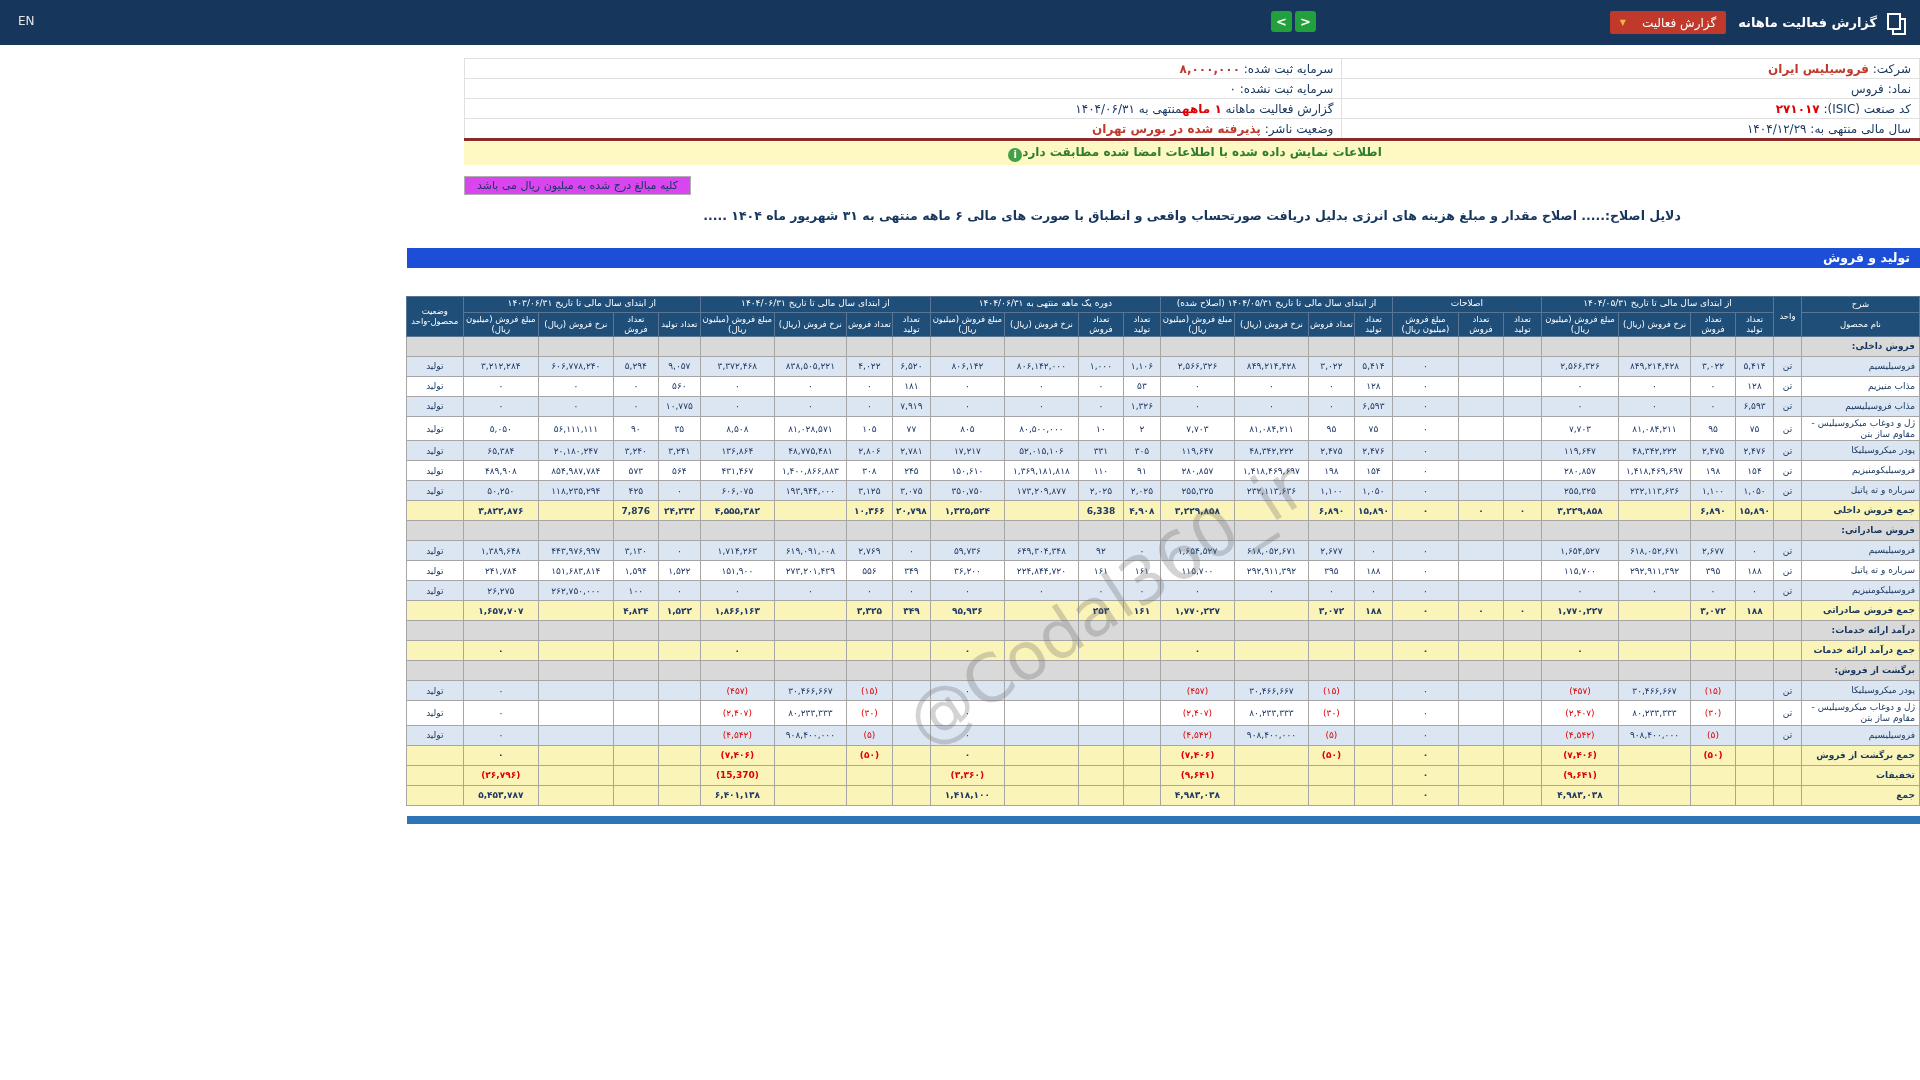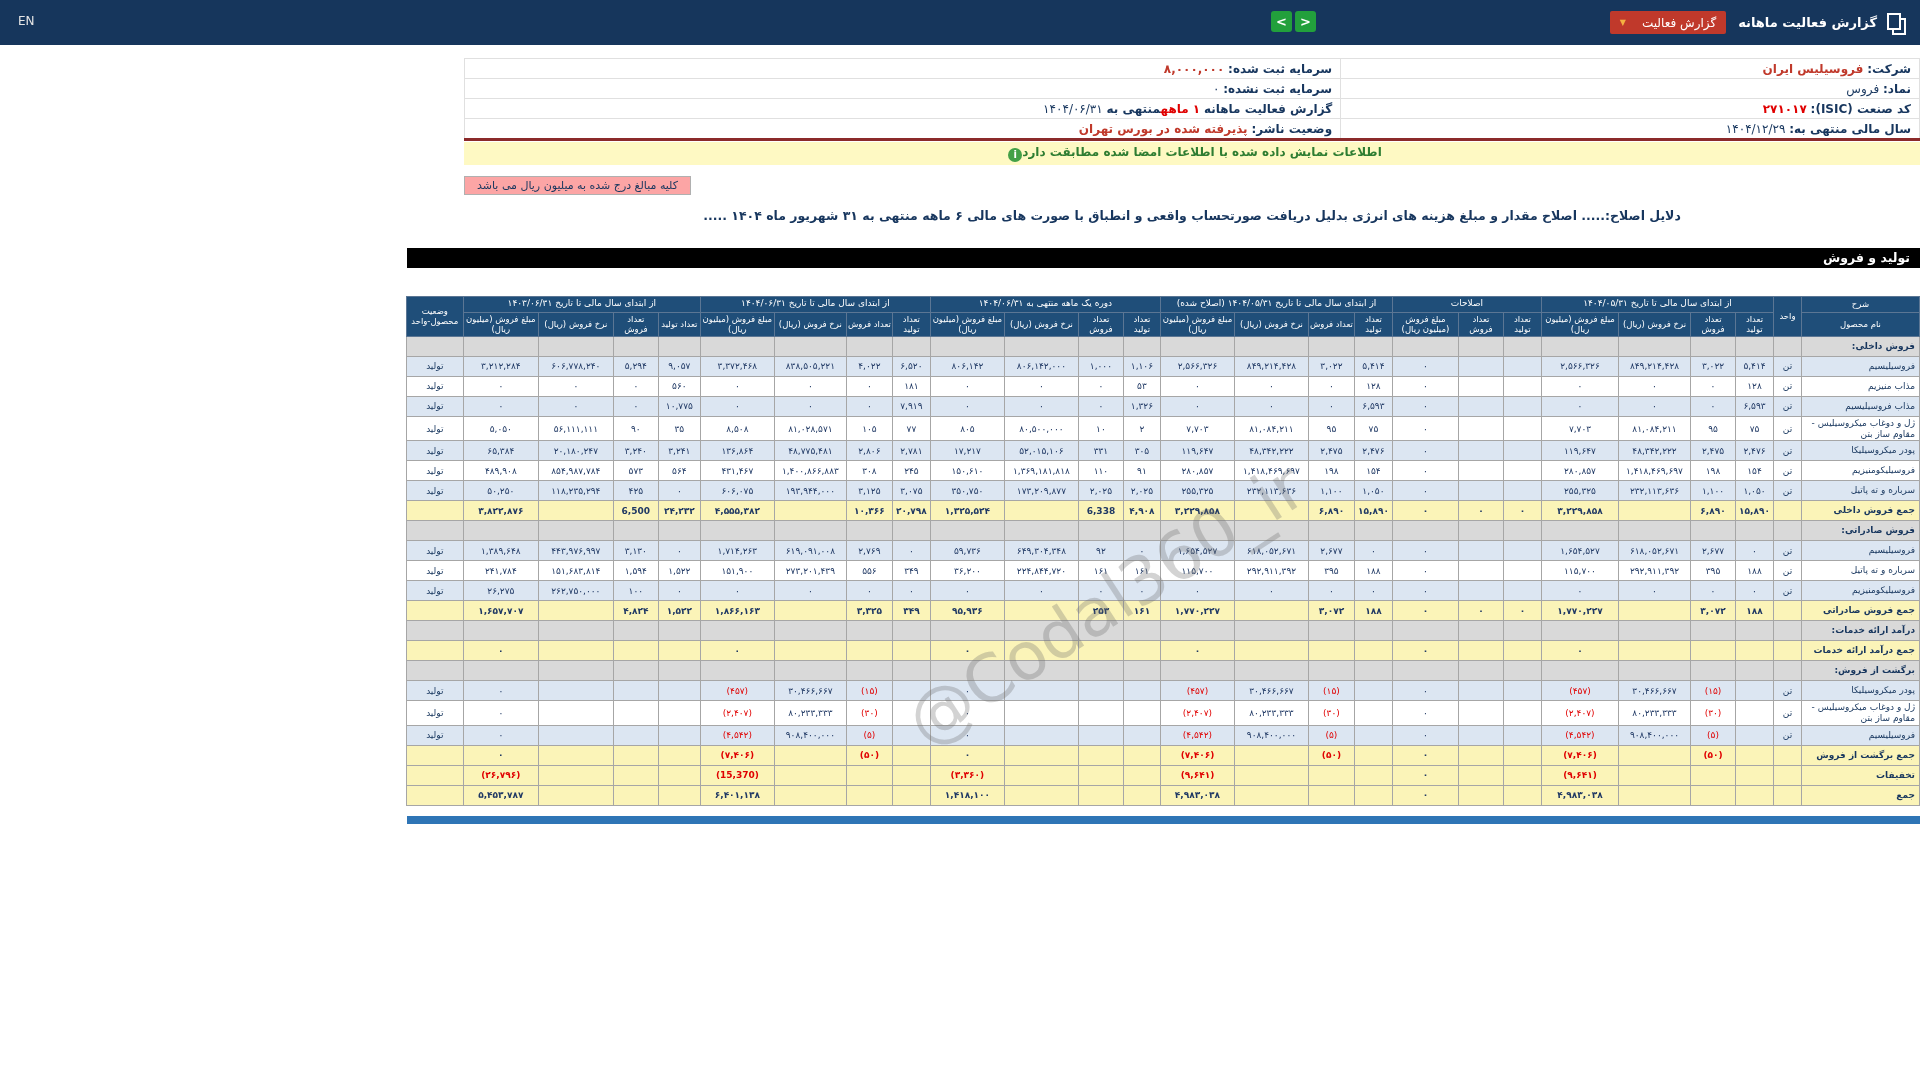--- a/index.html
+++ b/index.html
@@ -18,35 +18,35 @@
   .icon-pages::after{content:"";position:absolute;right:5px;top:0;width:10px;height:13px;border:2px solid #fff;background:#16365c;}
   .icon-pages::before{content:"";position:absolute;right:0;top:5px;width:10px;height:13px;border:2px solid #fff;background:#16365c;}
 
   
   .wrap{width:1513px;margin:0 0 0 28px;position:relative;}
   .inset{margin-left:57px;}
 
   
   .info-table{width:100%;border-collapse:collapse;font-size:12px;margin-top:13px;border:1px solid #cfcfcf;border-bottom:3px solid #8b2a2a;}
   .info-table td{border:1px solid #e0e0e0;padding:1px 8px;height:17px;white-space:nowrap;}
-  .lbl{color:#17365e;font-weight:bold;}
+  .lbl{color:#17365e;font-weight:normal;}
   .val{color:#17365e;}
   .val-orange{color:#c0392b;font-weight:bold;}
   .val-red{color:#e00000;font-weight:bold;}
 
   .greenbar{background:#fef9c3;color:#2e7d32;font-weight:bold;font-size:12px;text-align:center;padding:3px 0;margin-top:1px;}
   .info-ico{display:inline-flex;width:14px;height:14px;border-radius:50%;background:#43a047;color:#fff;font-size:10px;align-items:center;justify-content:center;vertical-align:-2px;margin-left:6px;font-weight:bold;}
 
   .amount-row{text-align:left;margin-top:9px;}
-  .amount-note{display:inline-block;border:1px solid #b0b0b0;padding:2px 12px;font-size:11px;color:#17365e;background:#fca5a5;}
+  .amount-note{display:inline-block;border:1px solid #b0b0b0;padding:2px 12px;font-size:11px;color:#17365e;background:#d946ef;}
 
   .note{text-align:center;color:#17365e;font-weight:bold;font-size:12.5px;margin-top:13px;}
   .note a{color:#0b4f8a;cursor:pointer;text-decoration:none;margin:0 3px;}
 
-  .secbar{background:#000000;color:#fff;font-weight:bold;font-size:12.5px;text-align:right;padding:2px 10px;margin-top:25px;line-height:16px;}
+  .secbar{background:#1d4ed8;color:#fff;font-weight:bold;font-size:12.5px;text-align:right;padding:2px 10px;margin-top:25px;line-height:16px;}
   .unitsbar{border:1px solid #d5d5d5;border-top:none;background:#fff;color:#123;font-weight:bold;font-size:11.5px;text-align:right;padding:2px 10px;}
 
   
   .table-area{margin-top:28px;position:relative;}
   table.main{width:100%;border-collapse:collapse;table-layout:fixed;font-size:9px;color:#1f3864;}
   table.main th{background:#1f4e79;color:#fff;font-weight:normal;border:1px solid #5b7694;padding:1px;font-size:8.5px;line-height:1.25;overflow:hidden;}
   table.main th.gh{font-size:9px;height:13px;}
   table.main td{border:1px solid #a6a6a6;padding:1px 2px;text-align:center;height:17px;white-space:nowrap;overflow:hidden;direction:ltr;}
   table.main td.name{text-align:right;direction:rtl;white-space:normal;line-height:1.2;padding:1px 4px;color:#17365e;}
   table.main td.status{direction:rtl;color:#17365e;}
@@ -427,21 +427,21 @@
             <td>۳,۲۲۹,۸۵۸</td>
             <td>۴,۹۰۸</td>
             <td>6,338</td>
             <td></td>
             <td>۱,۳۲۵,۵۲۴</td>
             <td>۲۰,۷۹۸</td>
             <td>۱۰,۳۶۶</td>
             <td></td>
             <td>۴,۵۵۵,۳۸۲</td>
             <td>۲۴,۲۳۲</td>
-            <td>6,500</td>
+            <td>7,876</td>
             <td></td>
             <td>۳,۸۲۲,۸۷۶</td>
             <td class="status"></td>
           </tr>
           <tr class="section">
             <td class="name">فروش صادراتی:</td>
             <td class="status"></td>
             <td></td>
             <td></td>
             <td></td>

